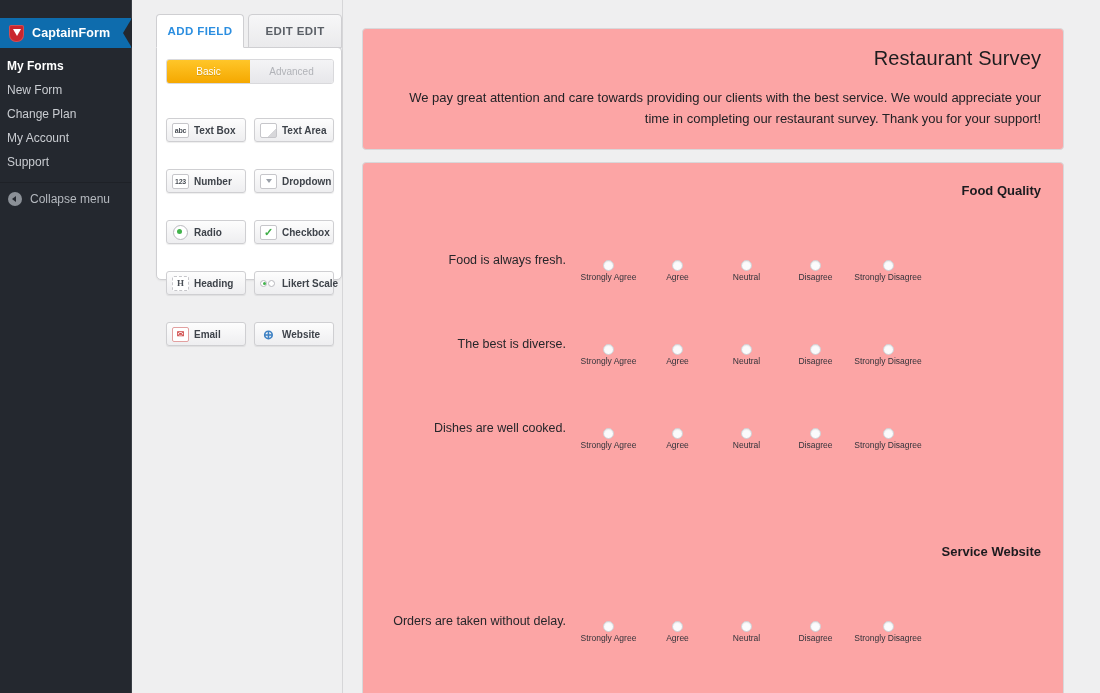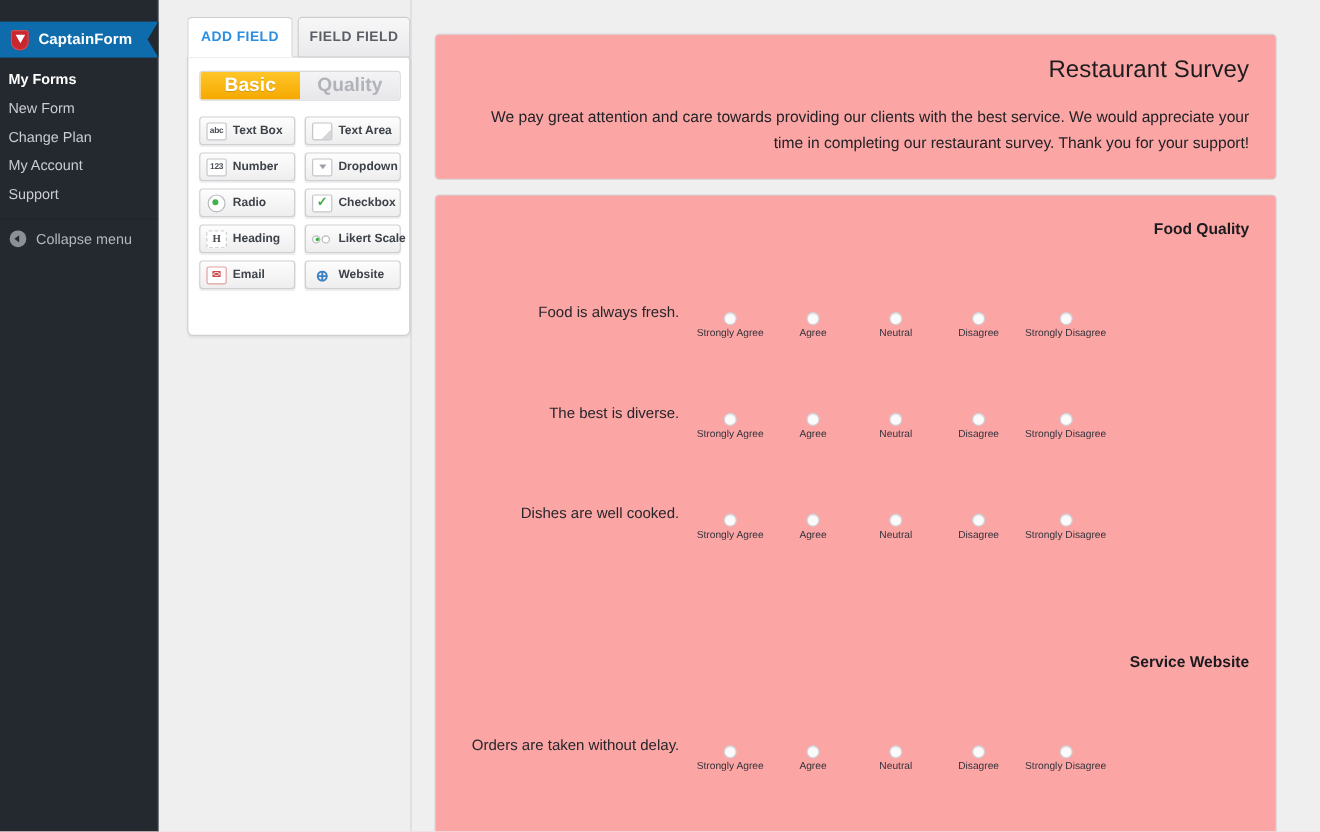--- a/index.html
+++ b/index.html
@@ -131,21 +131,21 @@
   .segmented {
     position: absolute; left: 9px; top: 11px;
     width: 168px; height: 25px;
     display: flex;
     border-radius: 3px; overflow: hidden;
     border: 1px solid #d9d9dc;
   }
   .seg {
     flex: 1;
     display: flex; align-items: center; justify-content: center;
-    font-size: 16px; font-weight: bold;
+    font-size: 10px; font-weight: normal;
     cursor: pointer;
   }
   .seg-basic { background: linear-gradient(#ffc629, #f5a800); color: #ffffff; text-shadow: 0 1px 0 rgba(0,0,0,.15); }
   .seg-adv { background: linear-gradient(#f4f4f6, #e7e7ea); color: #b1b3b8; }
 
   .fieldgrid {
     position: absolute; left: 9px; top: 49px;
     width: 168px;
     display: grid;
     grid-template-columns: 80px 80px;
@@ -153,20 +153,21 @@
   }
   .fbtn {
     height: 24px;
     display: flex; align-items: center;
     padding-left: 5px;
     background: linear-gradient(#fdfdfd, #eeeef0);
     border: 1px solid #cfcfd2;
     border-radius: 3px;
     box-shadow: 0 1px 1px rgba(0,0,0,.07);
     cursor: pointer;
+    margin-top: 21px;
   }
   .fbtn-label {
     font-size: 10px; font-weight: bold; color: #3e434a;
     margin-left: 5px; white-space: nowrap;
   }
   .ic {
     width: 17px; height: 15px; flex: none;
     display: flex; align-items: center; justify-content: center;
     font-size: 7.5px; font-weight: bold;
     background: #ffffff;
@@ -281,27 +282,27 @@
     <div class="nav-sep"></div>
     <div class="collapse">
       <div class="collapse-icon"></div>
       <div class="collapse-label">Collapse menu</div>
     </div>
   </div>
 
   <div class="toolcol">
     <div class="tabs">
       <div class="tab tab-add">ADD FIELD</div>
-      <div class="tab tab-edit">FIELD FIELD</div>
+      <div class="tab tab-edit">EDIT EDIT</div>
     </div>
 
     <div class="panel">
       <div class="segmented">
         <div class="seg seg-basic">Basic</div>
-        <div class="seg seg-adv">Quality</div>
+        <div class="seg seg-adv">Advanced</div>
       </div>
 
       <div class="fieldgrid">
 
         <div class="fbtn">
           <span class="ic ic-abc">abc</span>
           <span class="fbtn-label">Text Box</span>
         </div>
 
         <div class="fbtn">

